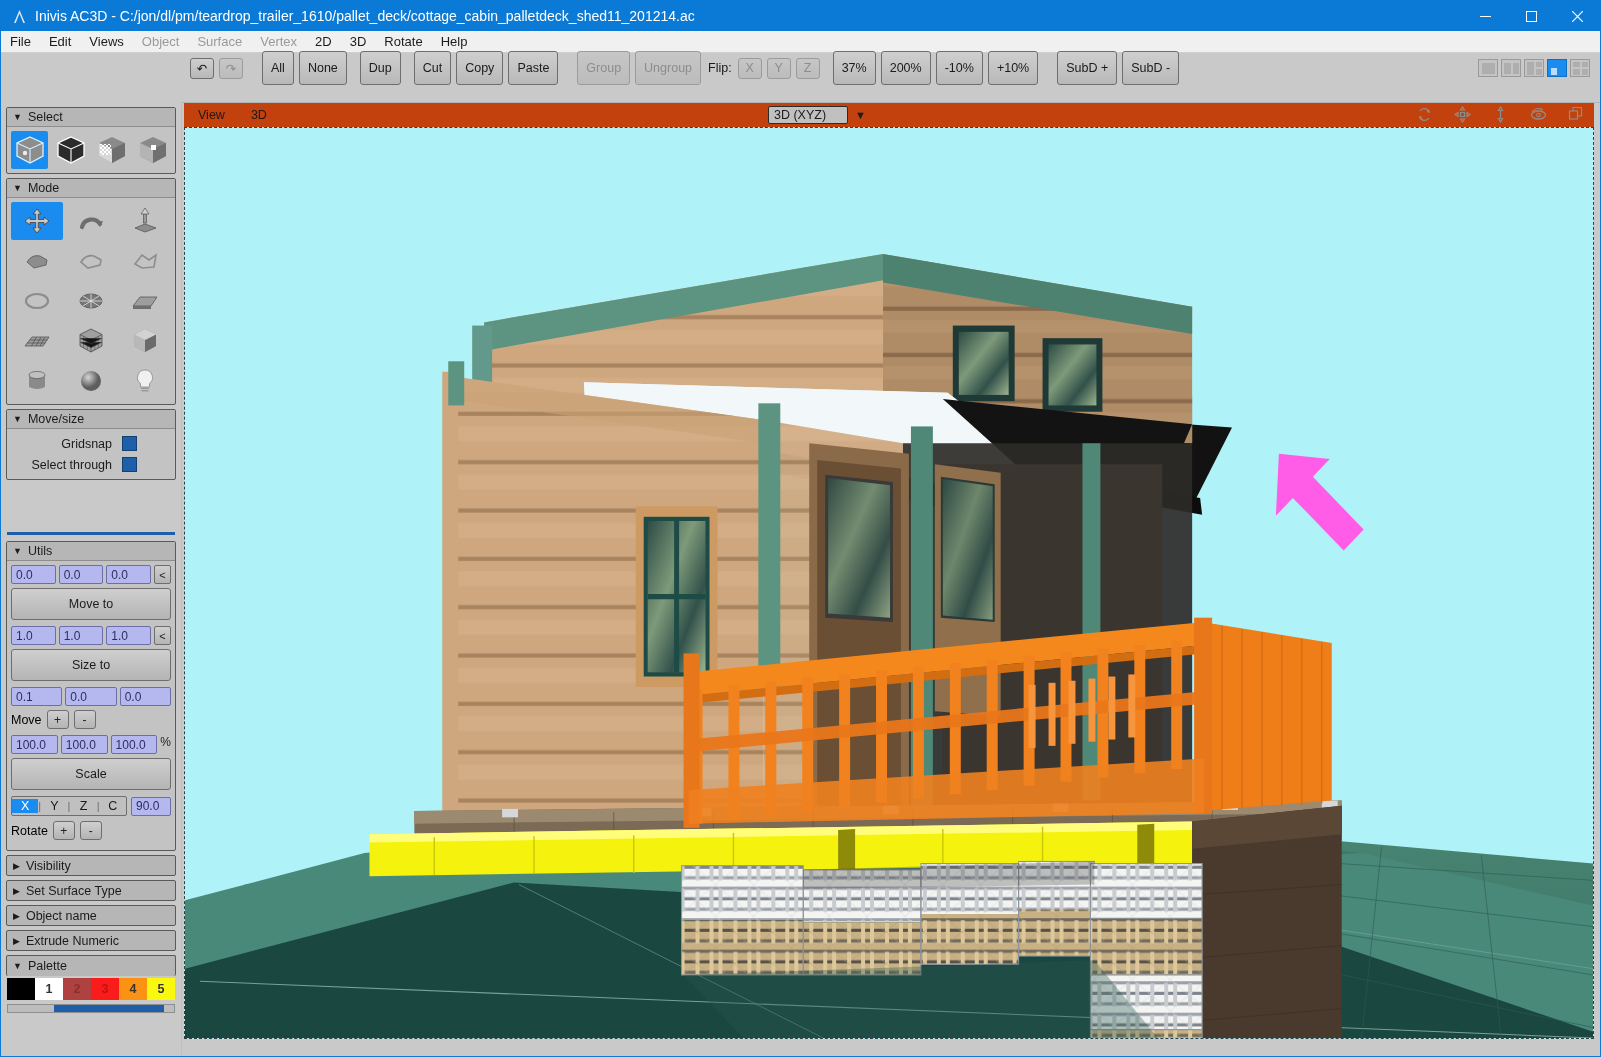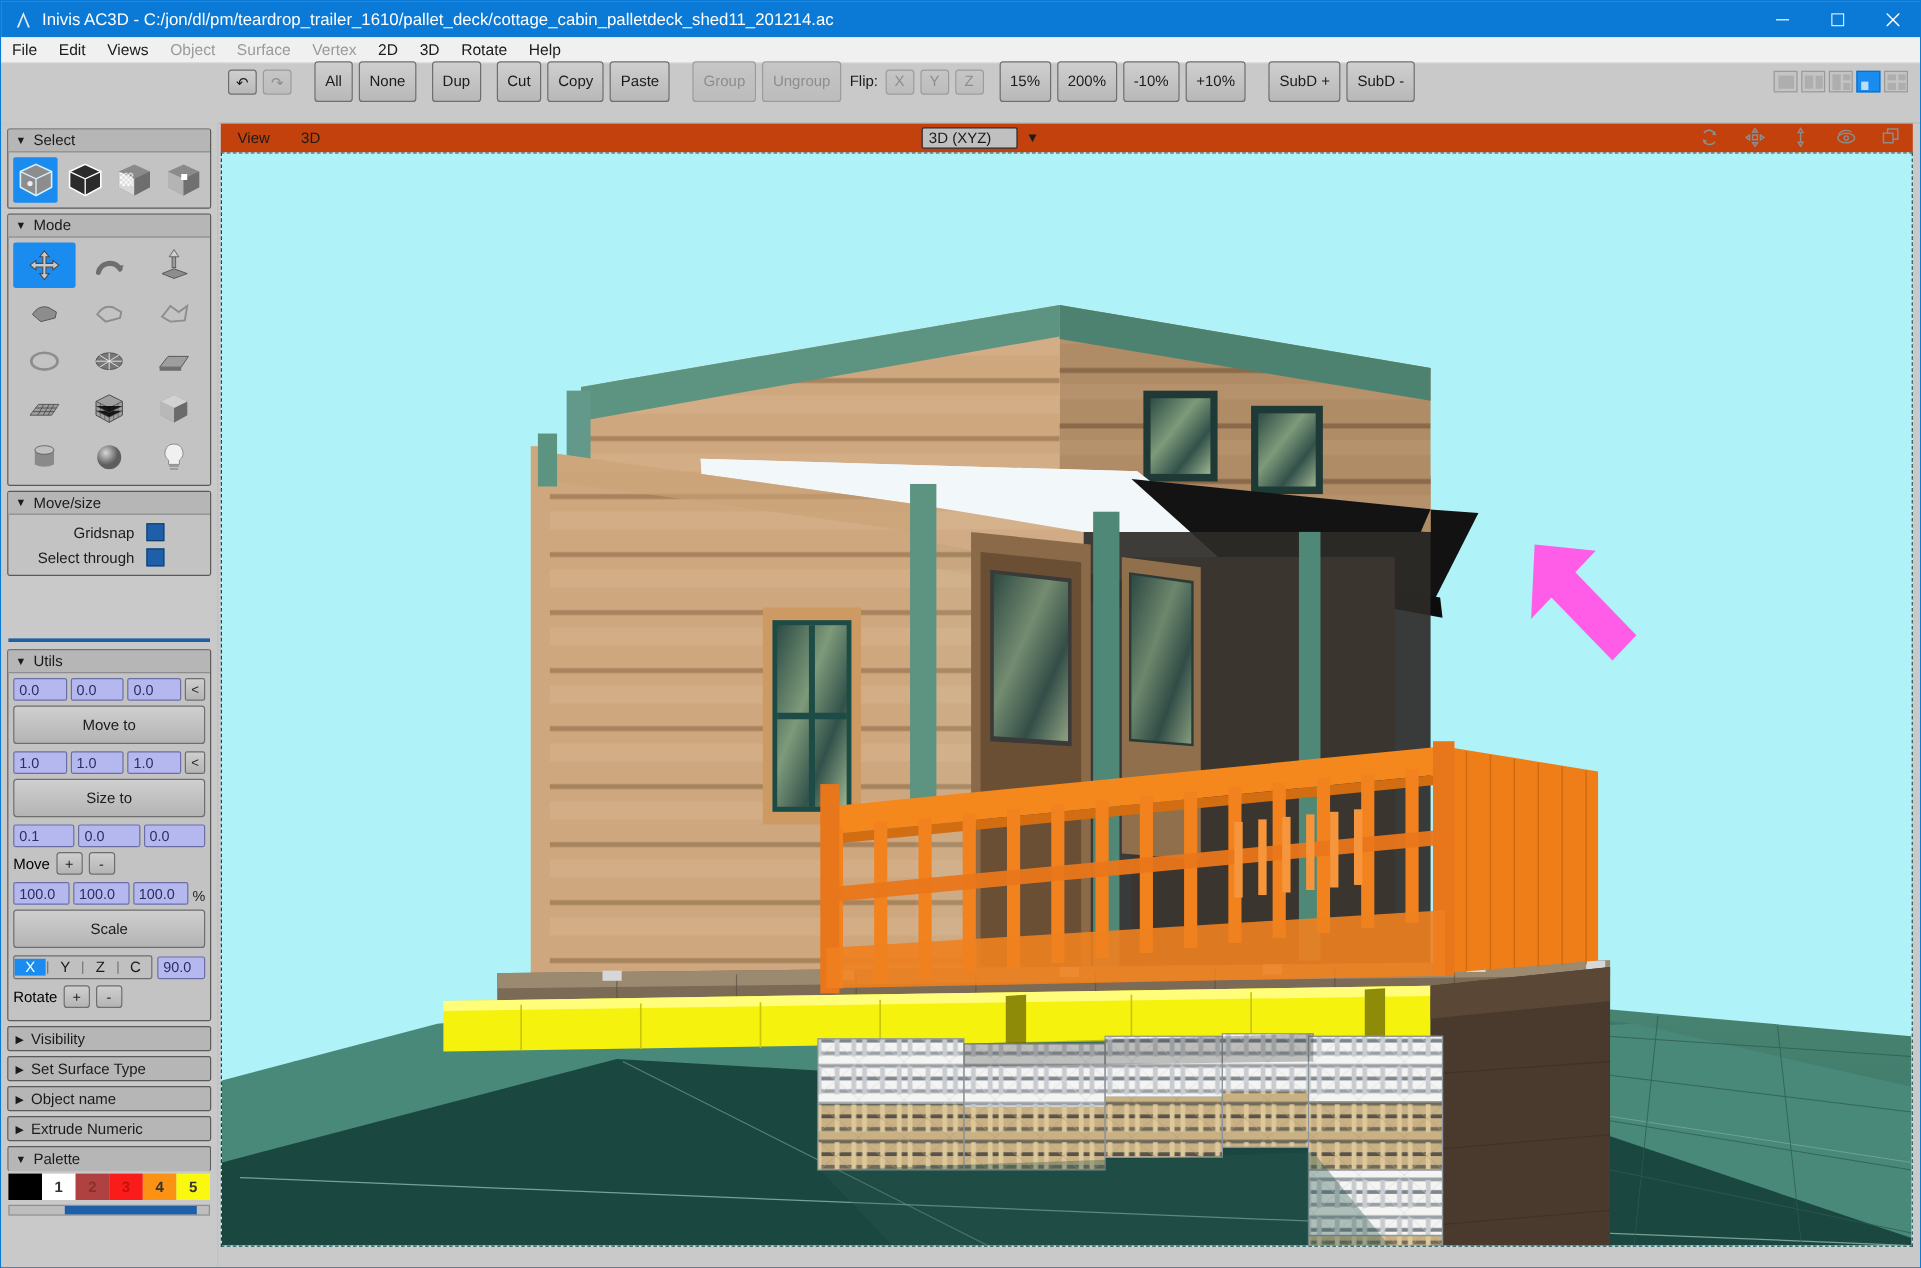--- a/index.html
+++ b/index.html
@@ -87,21 +87,21 @@
 
   .cbrow { display:flex; align-items:center; justify-content:flex-end;
            padding:3px 0; font-size:12.5px; color:#1b1b1b; }
   .cbrow .lab { margin-right:10px; }
   .cbox { width:15px; height:15px; background:#1f5fa9; border:1px solid #13416f;
           margin-right:34px; }
 
   .spacer-gap { height:52px; }
   .divline { height:3px; background:#1f5fa9; margin:0 6px 6px 6px; }
 
-  .frow { display:flex; gap:3px; margin-bottom:4px; align-items:flex-end; }
+  .frow { display:flex; gap:3px; margin-bottom:4px; align-items:flex-start; }
   .fld { height:19px; flex:1; min-width:0; background:#b5b8ef; border:1px solid #6b6fa8;
          border-radius:2px; font-size:12px; color:#2d2d60; display:flex;
          align-items:center; padding-left:4px; }
   .fld.small { flex:none; width:40px; }
   .minibtn { width:17px; height:19px; background:linear-gradient(#cfcfcf,#b4b4b4);
              border:1px solid #6e6e6e; border-radius:2px; font-size:11px;
              display:flex; align-items:center; justify-content:center; color:#222; }
   .wbtn2 { width:100%; height:32px; background:linear-gradient(#cfcfcf,#b4b4b4);
            border:1px solid #6e6e6e; border-radius:3px; font-size:12.5px;
            color:#1b1b1b; display:flex; align-items:center; justify-content:center;
@@ -211,21 +211,21 @@
         <div class="tb">Copy</div>
         <div class="tb">Paste</div>
         <div class="gap"></div>
         <div class="tb dis">Group</div>
         <div class="tb dis">Ungroup</div>
         <div class="fliplbl">Flip:</div>
         <div class="tb sq dis">X</div>
         <div class="tb sq dis">Y</div>
         <div class="tb sq dis">Z</div>
         <div class="gap-s"></div>
-        <div class="tb">15%</div>
+        <div class="tb">37%</div>
         <div class="tb">200%</div>
         <div class="tb">-10%</div>
         <div class="tb">+10%</div>
         <div class="gap"></div>
         <div class="tb">SubD +</div>
         <div class="tb">SubD -</div>
       </div>
       <div class="layoutbtns">
         <div class="lbtn">
           <i style="left:3px;top:3px;width:13px;height:11px;"></i>

